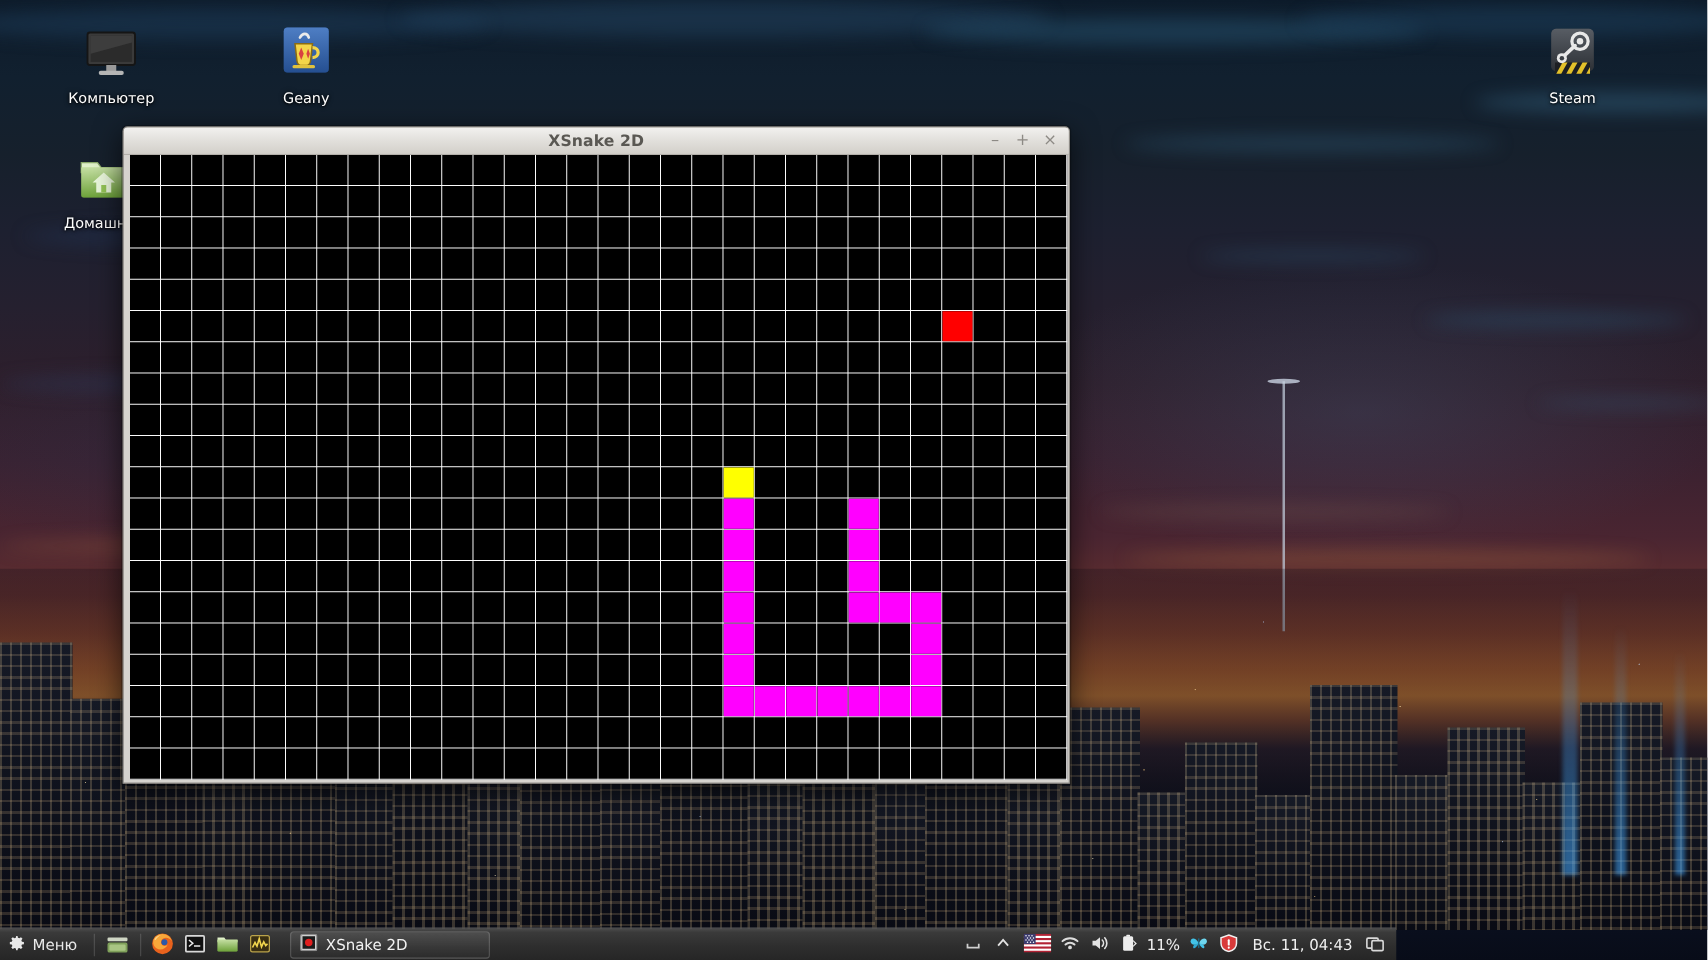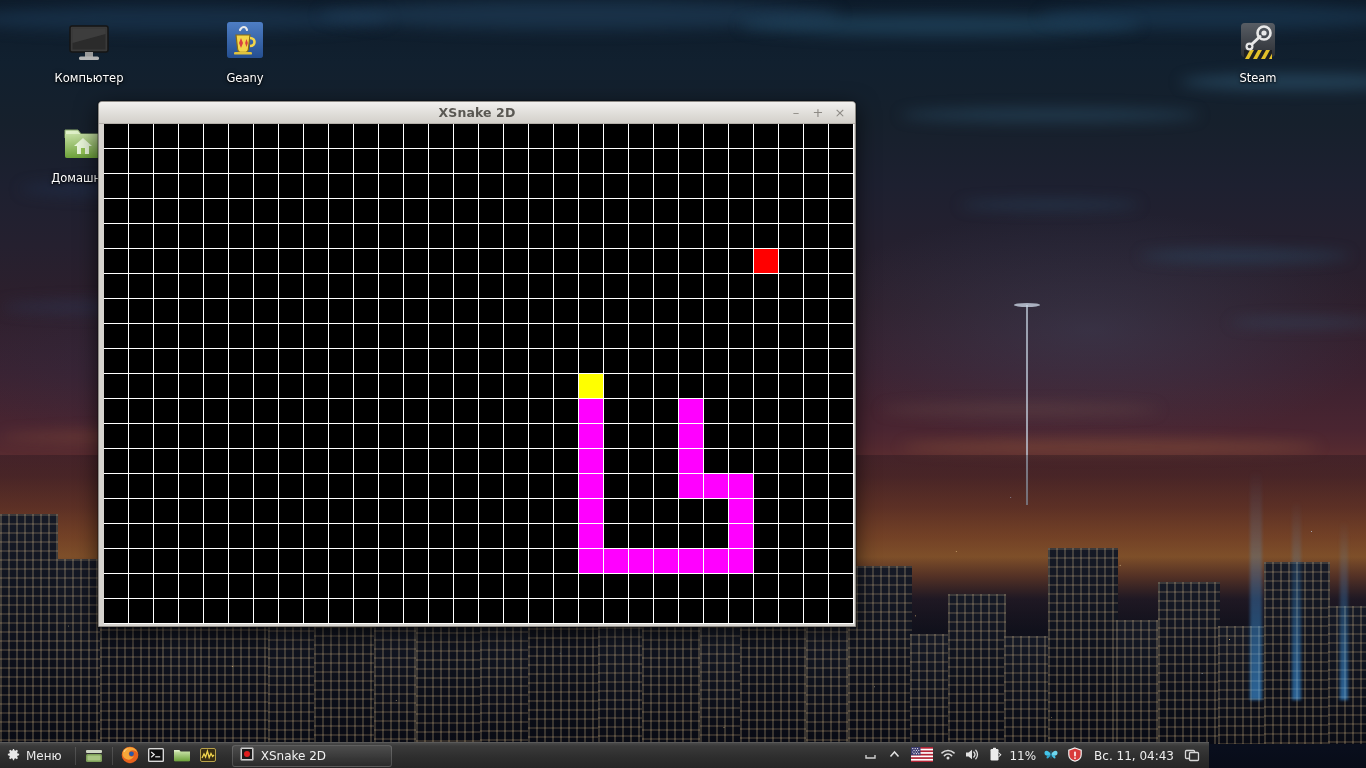--- a/index.html
+++ b/index.html
@@ -117,21 +117,21 @@
     background-size: 25px 25px;
     background-position: -1px -1px;
   }
   .cell { position:absolute; width: 24px; height: 24px; }
   .seg  { background: #ff00ff; }
   .head { background: #ffff00; }
   .food { background: #ff0000; }
 
   
   #taskbar {
-    position:absolute; left:0; bottom:0; width:1209px; height: 26px;
+    position:absolute; left:0; bottom:0; width:1117px; height: 26px;
     background: linear-gradient(180deg,#4a4a4a 0%, #3a3a3a 12%, #2e2e2e 55%, #262626 100%);
     border-top: 1px solid #5a5a5a;
     display:flex; align-items:center; color:#e8e8e8; font-size:12px;
   }
   #menu-btn { display:flex; align-items:center; gap:5px; padding: 0 8px 0 6px; height:24px; cursor:pointer; }
   .tb-sep { width:1px; height:18px; background: rgba(255,255,255,.14); margin: 0 5px; }
   .launcher { width: 22px; height: 22px; margin: 0 2px; cursor:pointer; position: relative; }
   #tasklist { display:flex; align-items:center; margin-left: 10px; flex: 1; }
   .taskbtn {
     display:flex; align-items:center; gap:7px; height: 22px; padding: 0 12px 0 7px;

